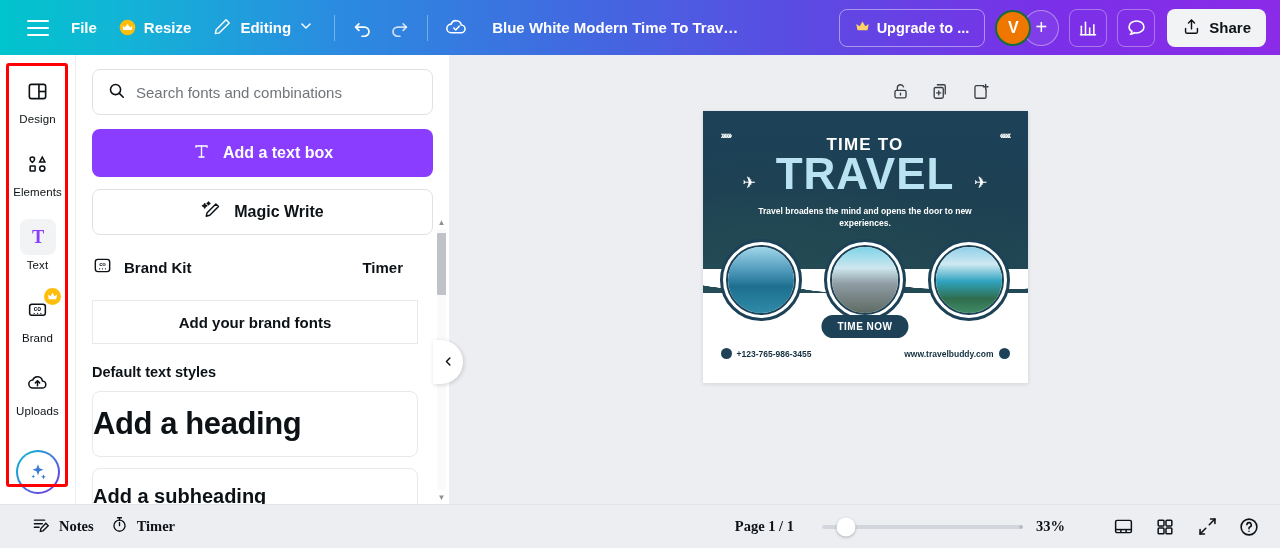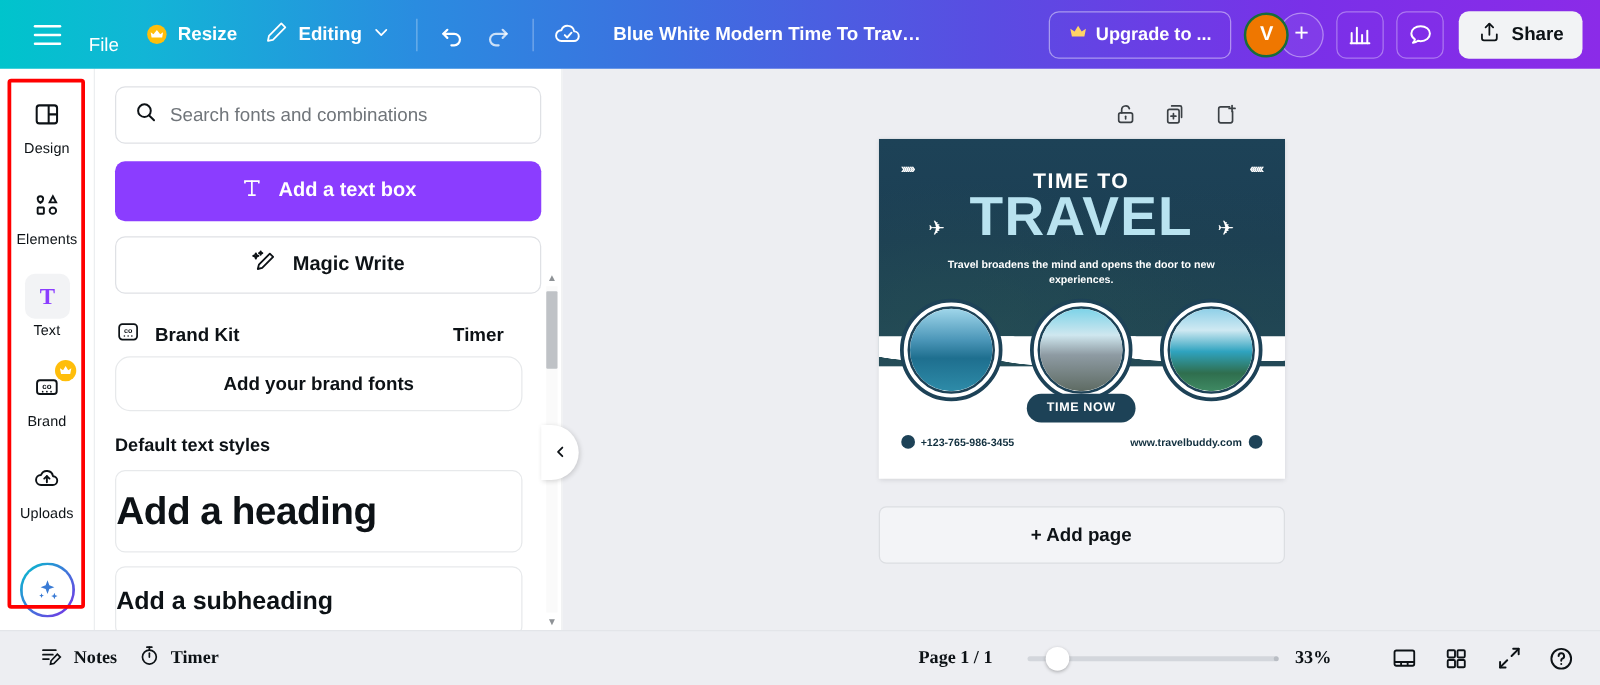--- a/index.html
+++ b/index.html
@@ -20,21 +20,21 @@
     position: relative; z-index: 20;
   }
   .hamburger { width: 44px; height: 44px; margin-left: 16px; display:flex; flex-direction:column; justify-content:center; align-items:center; gap:5px; cursor:pointer; border-radius:6px;}
   .hamburger span { display:block; width:22px; height:2px; background:#fff; border-radius:2px;}
   .hbtn {
     display: flex; align-items: center; gap: 8px;
     height: 34px; padding: 0 11px; border-radius: 6px;
     font-size: 15px; font-weight: 700; color: #fff; cursor: pointer;
     white-space: nowrap;
   }
-  .hbtn.plain { font-weight: 400; align-items: flex-end; }
+  .hbtn.plain { font-weight: 700; }
   .crown { font-size: 15px; line-height: 1; }
   .crown svg { display:block; }
   .icon-btn { width: 36px; height: 36px; display:flex; align-items:center; justify-content:center; border-radius:6px; cursor:pointer; }
   .divider-v { width:1px; height:26px; background: rgba(255,255,255,.35); margin: 0 10px; }
   .doc-title {
     font-size: 15px; font-weight: 700; color: #fff; margin-left: 10px;
     max-width: 270px; overflow: hidden; text-overflow: ellipsis; white-space: nowrap;
     padding: 6px 8px; border-radius: 6px; cursor: text;
   }
   .spacer { flex: 1 1 auto; }
@@ -121,21 +121,21 @@
     margin-top:12px; height:46px; border:1px solid #dfe1e5; border-radius:8px; background:#fff;
     display:flex; align-items:center; justify-content:center; gap:12px;
     font-size:16px; font-weight:700; color:#0d1216; cursor:pointer;
   }
   .brandkit-row {
     margin-top:20px; display:flex; align-items:center; gap:11px; padding-right:4px;
   }
   .brandkit-title { font-size:15px; font-weight:700; color:#0d1216; }
   .brandkit-edit { margin-left:auto; font-size:15px; font-weight:700; color:#0d1216; cursor:pointer; padding-right: 26px;}
   .brand-fonts-btn {
-    margin-top:4px; height:44px; border:1px solid #e7e9eb; border-radius:12px; background:#fff;
+    margin-top:20px; height:44px; border:1px solid #e7e9eb; border-radius:0; background:#fff;
     display:flex; align-items:center; justify-content:center;
     font-size:15px; font-weight:700; color:#0d1216; cursor:pointer; width: 326px;
   }
   .section-label { margin-top:20px; font-size:14.5px; font-weight:700; color:#0d1216;}
   .style-card {
     margin-top:11px; border:1px solid #e7e9eb; border-radius:8px; background:#fff;
     display:flex; align-items:center; padding:0 0; cursor:pointer; width:326px;
   }
   .style-h { height:66px; font-size:31px; font-weight:700; color:#0d1216; letter-spacing:-.4px;}
   .style-s { height:56px; font-size:20px; font-weight:700; color:#0d1216; }
@@ -564,21 +564,20 @@
             <span class="mini-ic"></span>
             <span>+123-765-986-3455</span>
           </span>
           <span class="web">
             <span>www.travelbuddy.com</span>
             <span class="mini-ic"></span>
           </span>
         </div>
       </div>
 
-      <div class="add-page">+ Add page</div>
     </div>
   </div>
 
   <div class="footer">
     <div class="fbtn">
       <span>
         <svg width="19" height="19" viewBox="0 0 24 24" fill="none" stroke="#0d1216" stroke-width="1.7" stroke-linecap="round">
             <path d="M3 6.5h13"></path>
             <path d="M3 11h10"></path>
             <path d="M3 15.5h6"></path>

